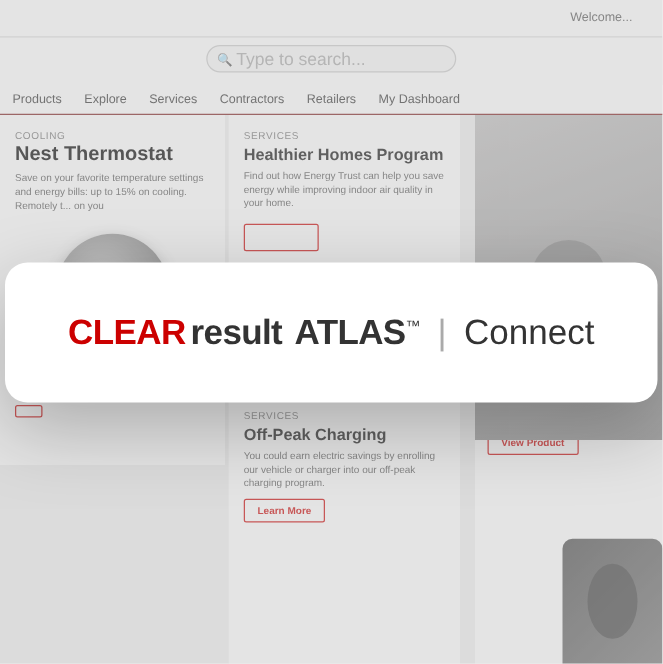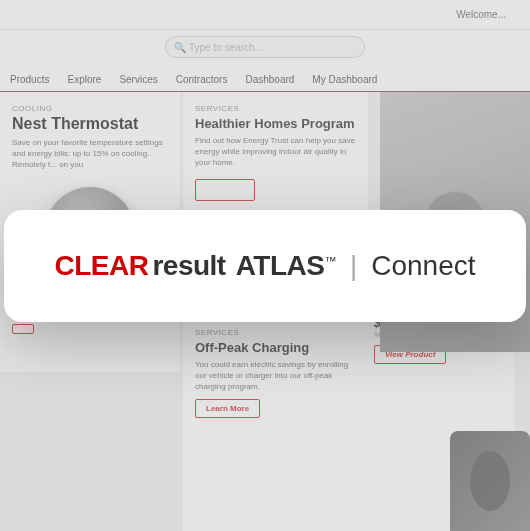--- a/index.html
+++ b/index.html
@@ -67,21 +67,21 @@
     }
 
     .search-icon-small {
       width: 10px;
       height: 10px;
       color: #999;
       font-size: 10px;
     }
 
     .search-placeholder {
-      font-size: 10px;
+      font-size: 14px;
       color: #aaa;
     }
 
     
     .nav-menu {
       position: absolute;
       top: 68px;
       left: 0;
       width: 100%;
       height: 24px;
@@ -224,26 +224,25 @@
       width: 185px;
       height: 215px;
       background: #fff;
       padding: 12px;
     }
 
     
     .card-right-bottom {
       position: absolute;
       top: 200px;
-      right: 16px;
+      right: 0;
       width: 150px;
       height: 239px;
       background: #fff;
       padding: 10px;
-      font-style: italic;
     }
 
     
     .modal-overlay {
       position: absolute;
       top: 0;
       left: 0;
       width: 100%;
       height: 100%;
       background: rgba(180, 180, 180, 0.35);
@@ -327,21 +326,21 @@
   <div class="search-bar">
     <span class="search-icon-small">🔍</span>
     <span class="search-placeholder">Type to search...</span>
   </div>
 
   <div class="nav-menu">
     <span class="nav-item">Products</span>
     <span class="nav-item">Explore</span>
     <span class="nav-item">Services</span>
     <span class="nav-item">Contractors</span>
-    <span class="nav-item">Dashboard</span>
+    <span class="nav-item">Retailers</span>
     <span class="nav-item">My Dashboard</span>
   </div>
 
   <div class="bg-content">
 
     <div class="card-left">
       <div class="card-label-small">COOLING</div>
       <div class="card-title-large">
         <span>Nest Thermostat</span>
       </div>

